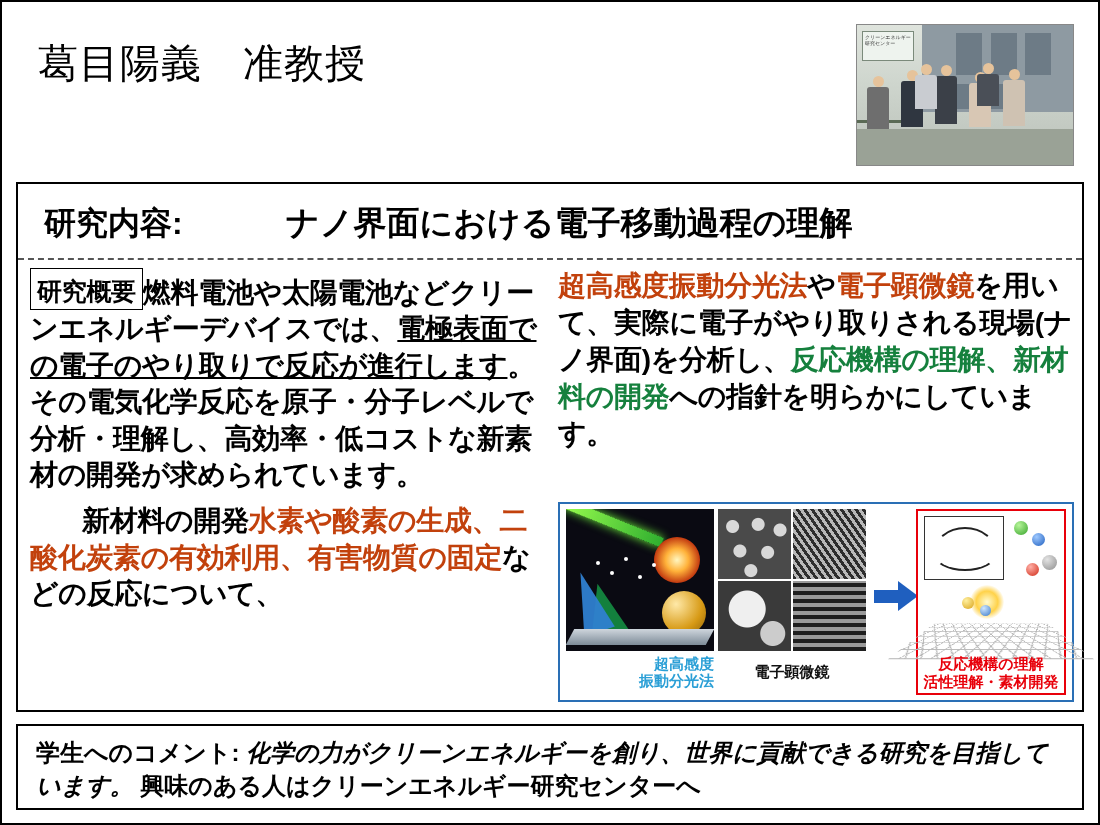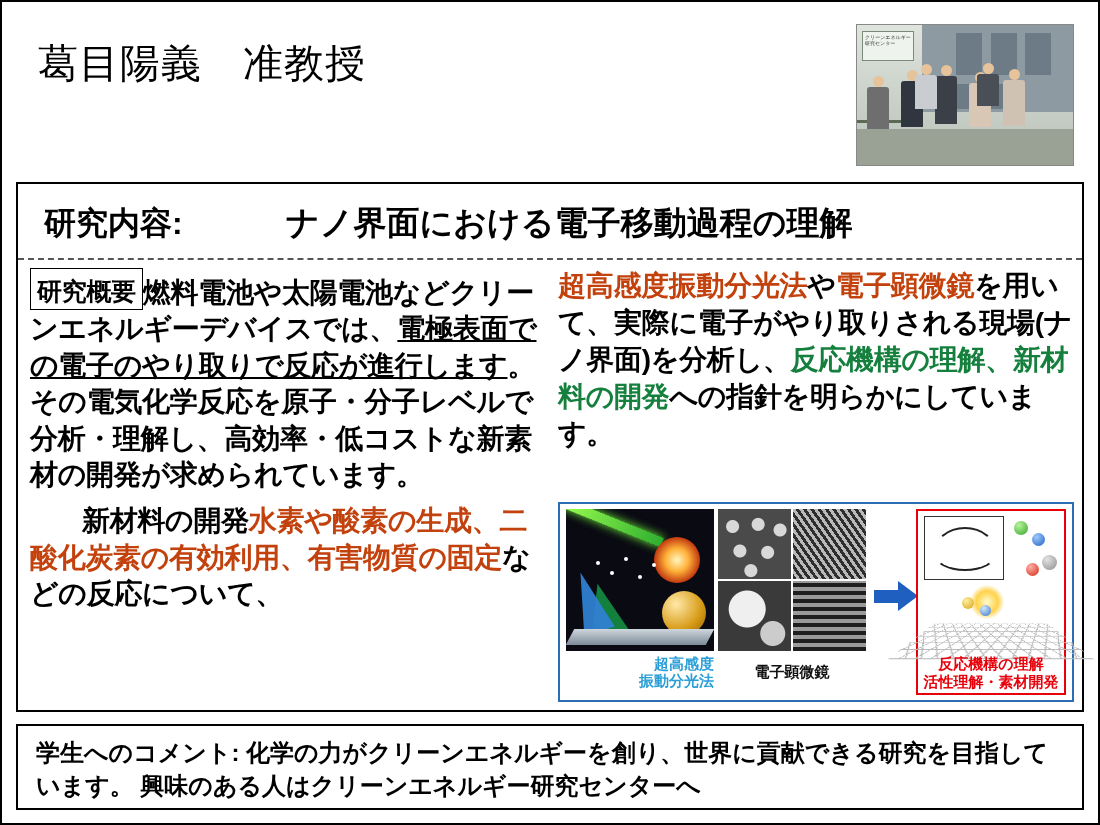--- a/index.html
+++ b/index.html
@@ -294,21 +294,21 @@
   }
   .comment-text {
     position:absolute;
     left:18px;
     top:10px;
     width:1030px;
     font-size:24px;
     font-weight:bold;
     line-height:1.38;
   }
-  .ital { }
+  .ital { font-style: italic; }
 </style>
 </head>
 <body>
 
 <div class="page">
 
   <div class="header">
     <div class="prof-name">葛目陽義　准教授</div>
 
     <div class="photo">

